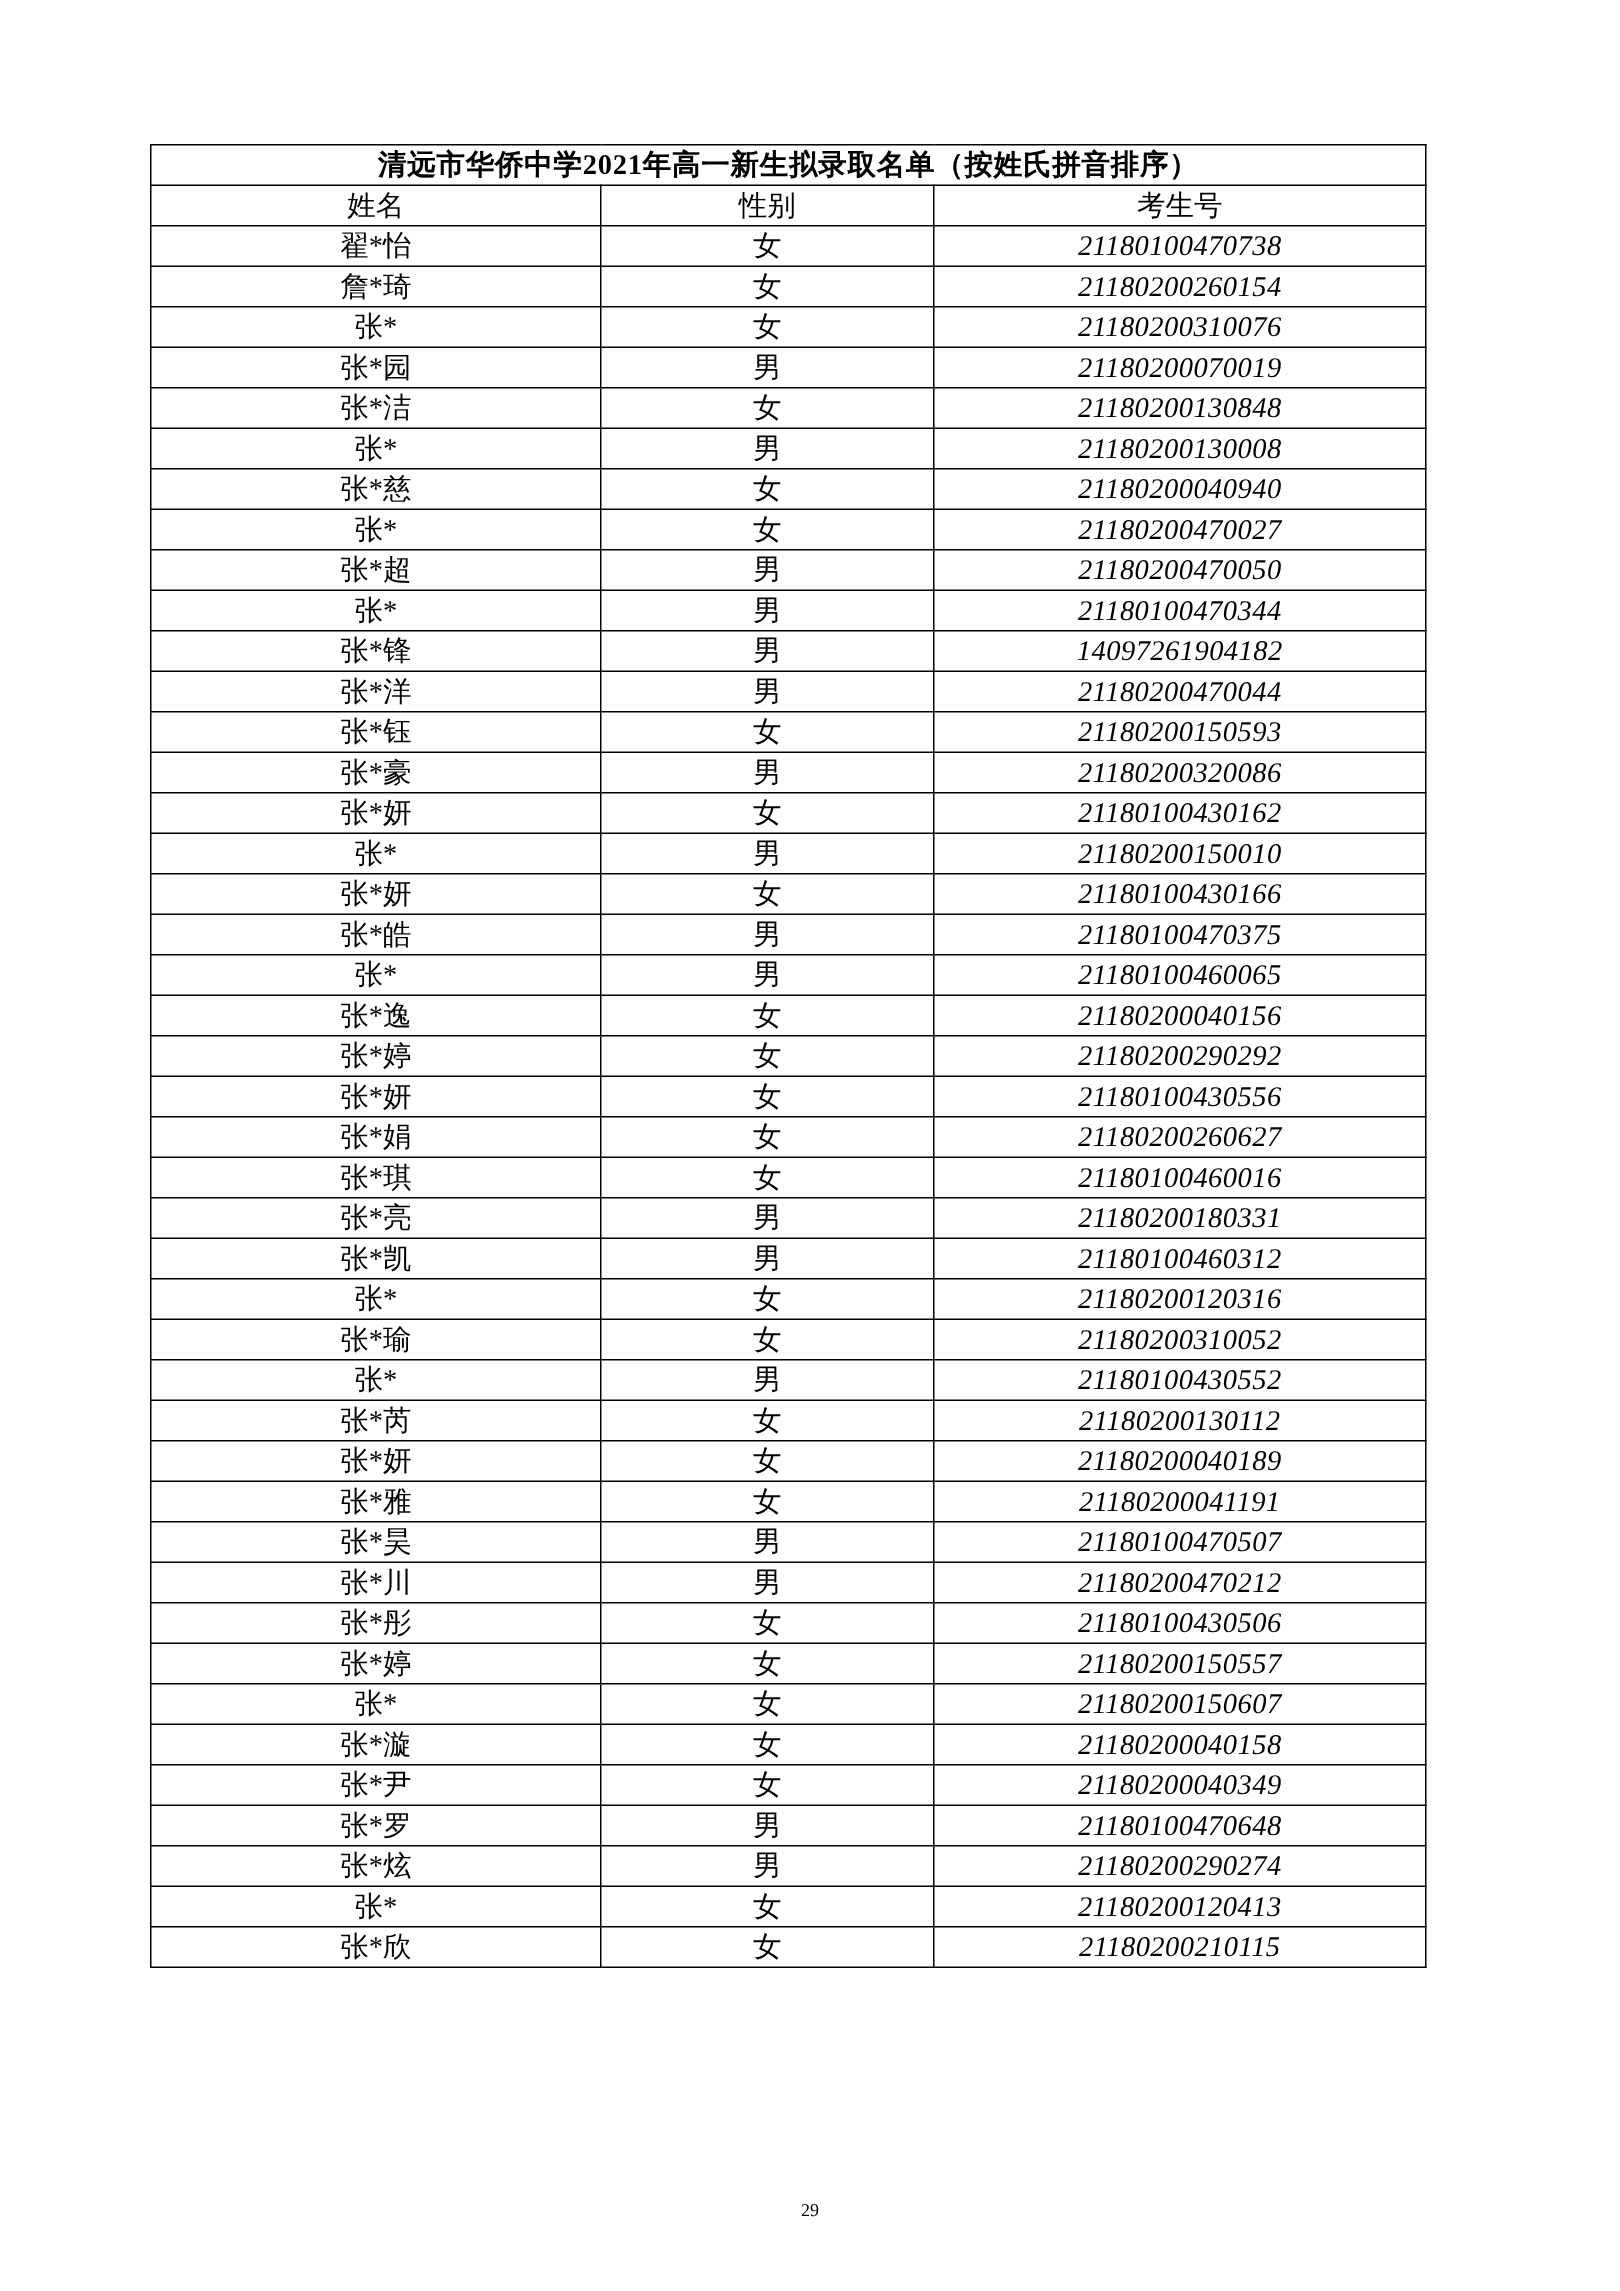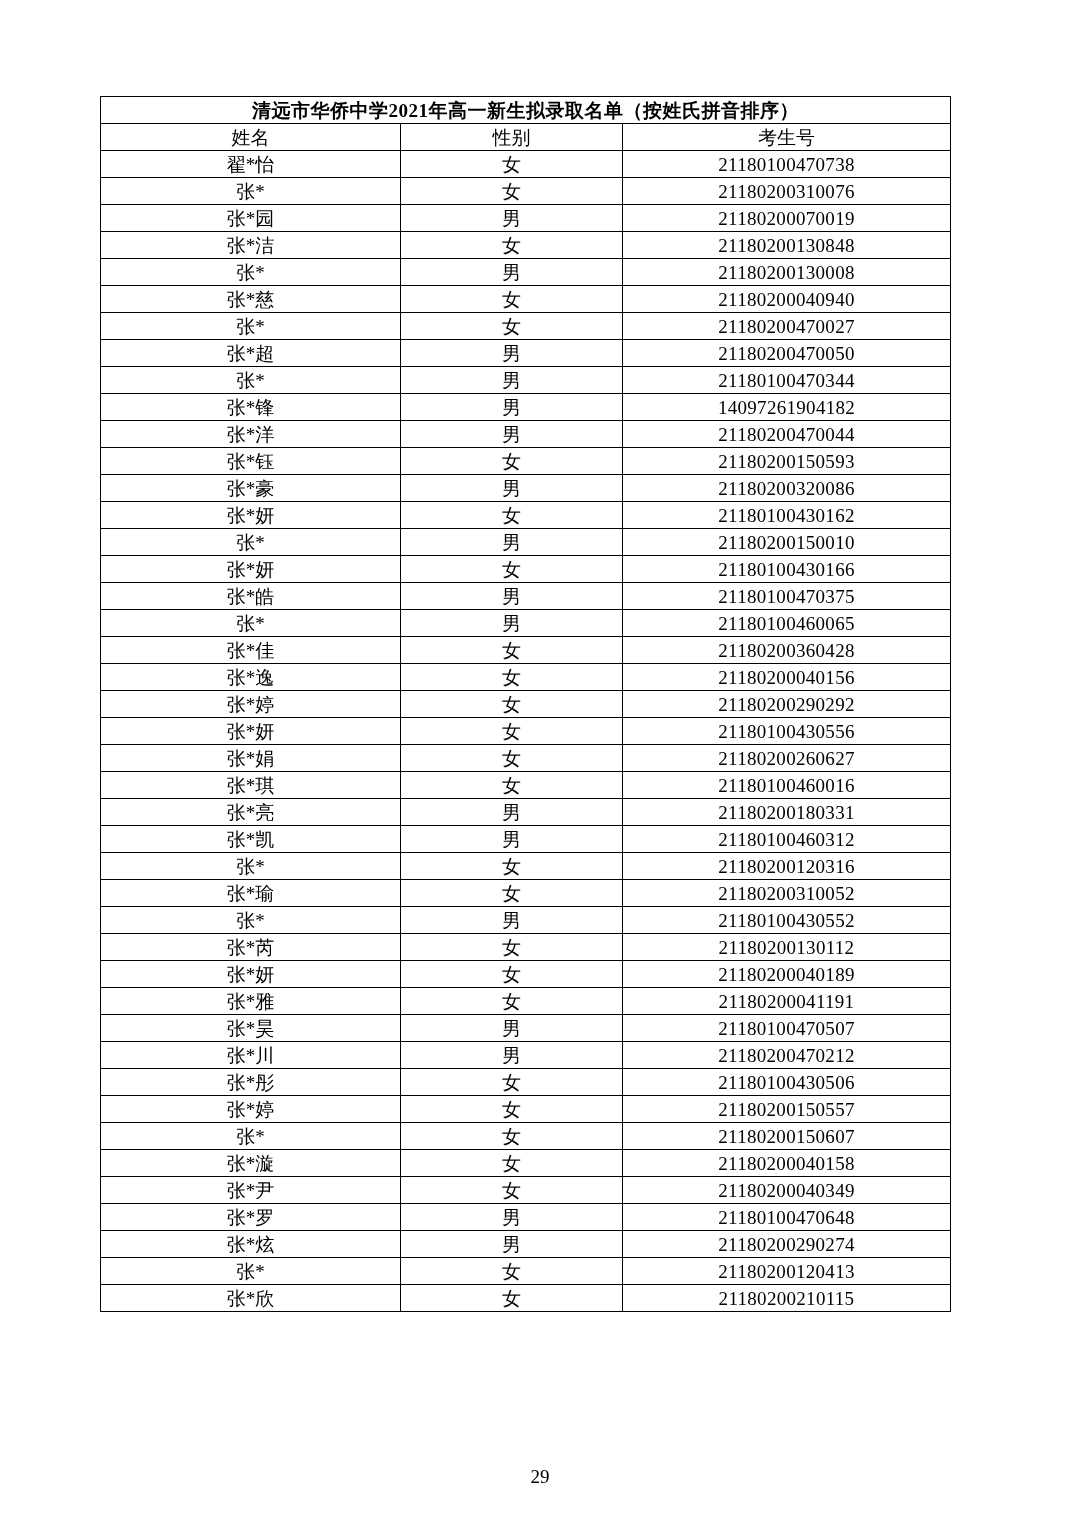--- a/index.html
+++ b/index.html
@@ -49,28 +49,28 @@
   }
   .header-cell {
     font-size: 19px;
     height: 28px;
   }
   .col-name { width: 300px; }
   .col-gender { width: 222px; }
   .col-id { width: 328px; }
   .cell-name { font-size: 20px; }
   .cell-gender { font-size: 19px; }
-  .cell-id { font-size: 20px; letter-spacing: 0.3px; }
+  .cell-id { font-size: 20px; letter-spacing: 0.3px; font-style: italic; }
   .page-number {
     position: absolute;
     left: 0;
     top: 1466px;
     width: 1080px;
     text-align: center;
-    font-size: 19px;
+    font-size: 12px;
     font-family: "Liberation Serif", "DejaVu Serif", serif;
   }
 </style>
 </head>
 <body>
 
 <div class="page">
 
   <table class="doc-table">
     <colgroup>
@@ -86,20 +86,25 @@
         <td class="header-cell">姓名</td>
         <td class="header-cell">性别</td>
         <td class="header-cell">考生号</td>
       </tr>
     <tr>
           <td class="cell-name">翟*怡</td>
           <td class="cell-gender">女</td>
           <td class="cell-id">21180100470738</td>
         </tr>
         <tr>
+          <td class="cell-name">詹*琦</td>
+          <td class="cell-gender">女</td>
+          <td class="cell-id">21180200260154</td>
+        </tr>
+        <tr>
           <td class="cell-name">张*</td>
           <td class="cell-gender">女</td>
           <td class="cell-id">21180200310076</td>
         </tr>
         <tr>
           <td class="cell-name">张*园</td>
           <td class="cell-gender">男</td>
           <td class="cell-id">21180200070019</td>
         </tr>
         <tr>
@@ -169,25 +174,20 @@
         </tr>
         <tr>
           <td class="cell-name">张*皓</td>
           <td class="cell-gender">男</td>
           <td class="cell-id">21180100470375</td>
         </tr>
         <tr>
           <td class="cell-name">张*</td>
           <td class="cell-gender">男</td>
           <td class="cell-id">21180100460065</td>
-        </tr>
-        <tr>
-          <td class="cell-name">张*佳</td>
-          <td class="cell-gender">女</td>
-          <td class="cell-id">21180200360428</td>
         </tr>
         <tr>
           <td class="cell-name">张*逸</td>
           <td class="cell-gender">女</td>
           <td class="cell-id">21180200040156</td>
         </tr>
         <tr>
           <td class="cell-name">张*婷</td>
           <td class="cell-gender">女</td>
           <td class="cell-id">21180200290292</td>

